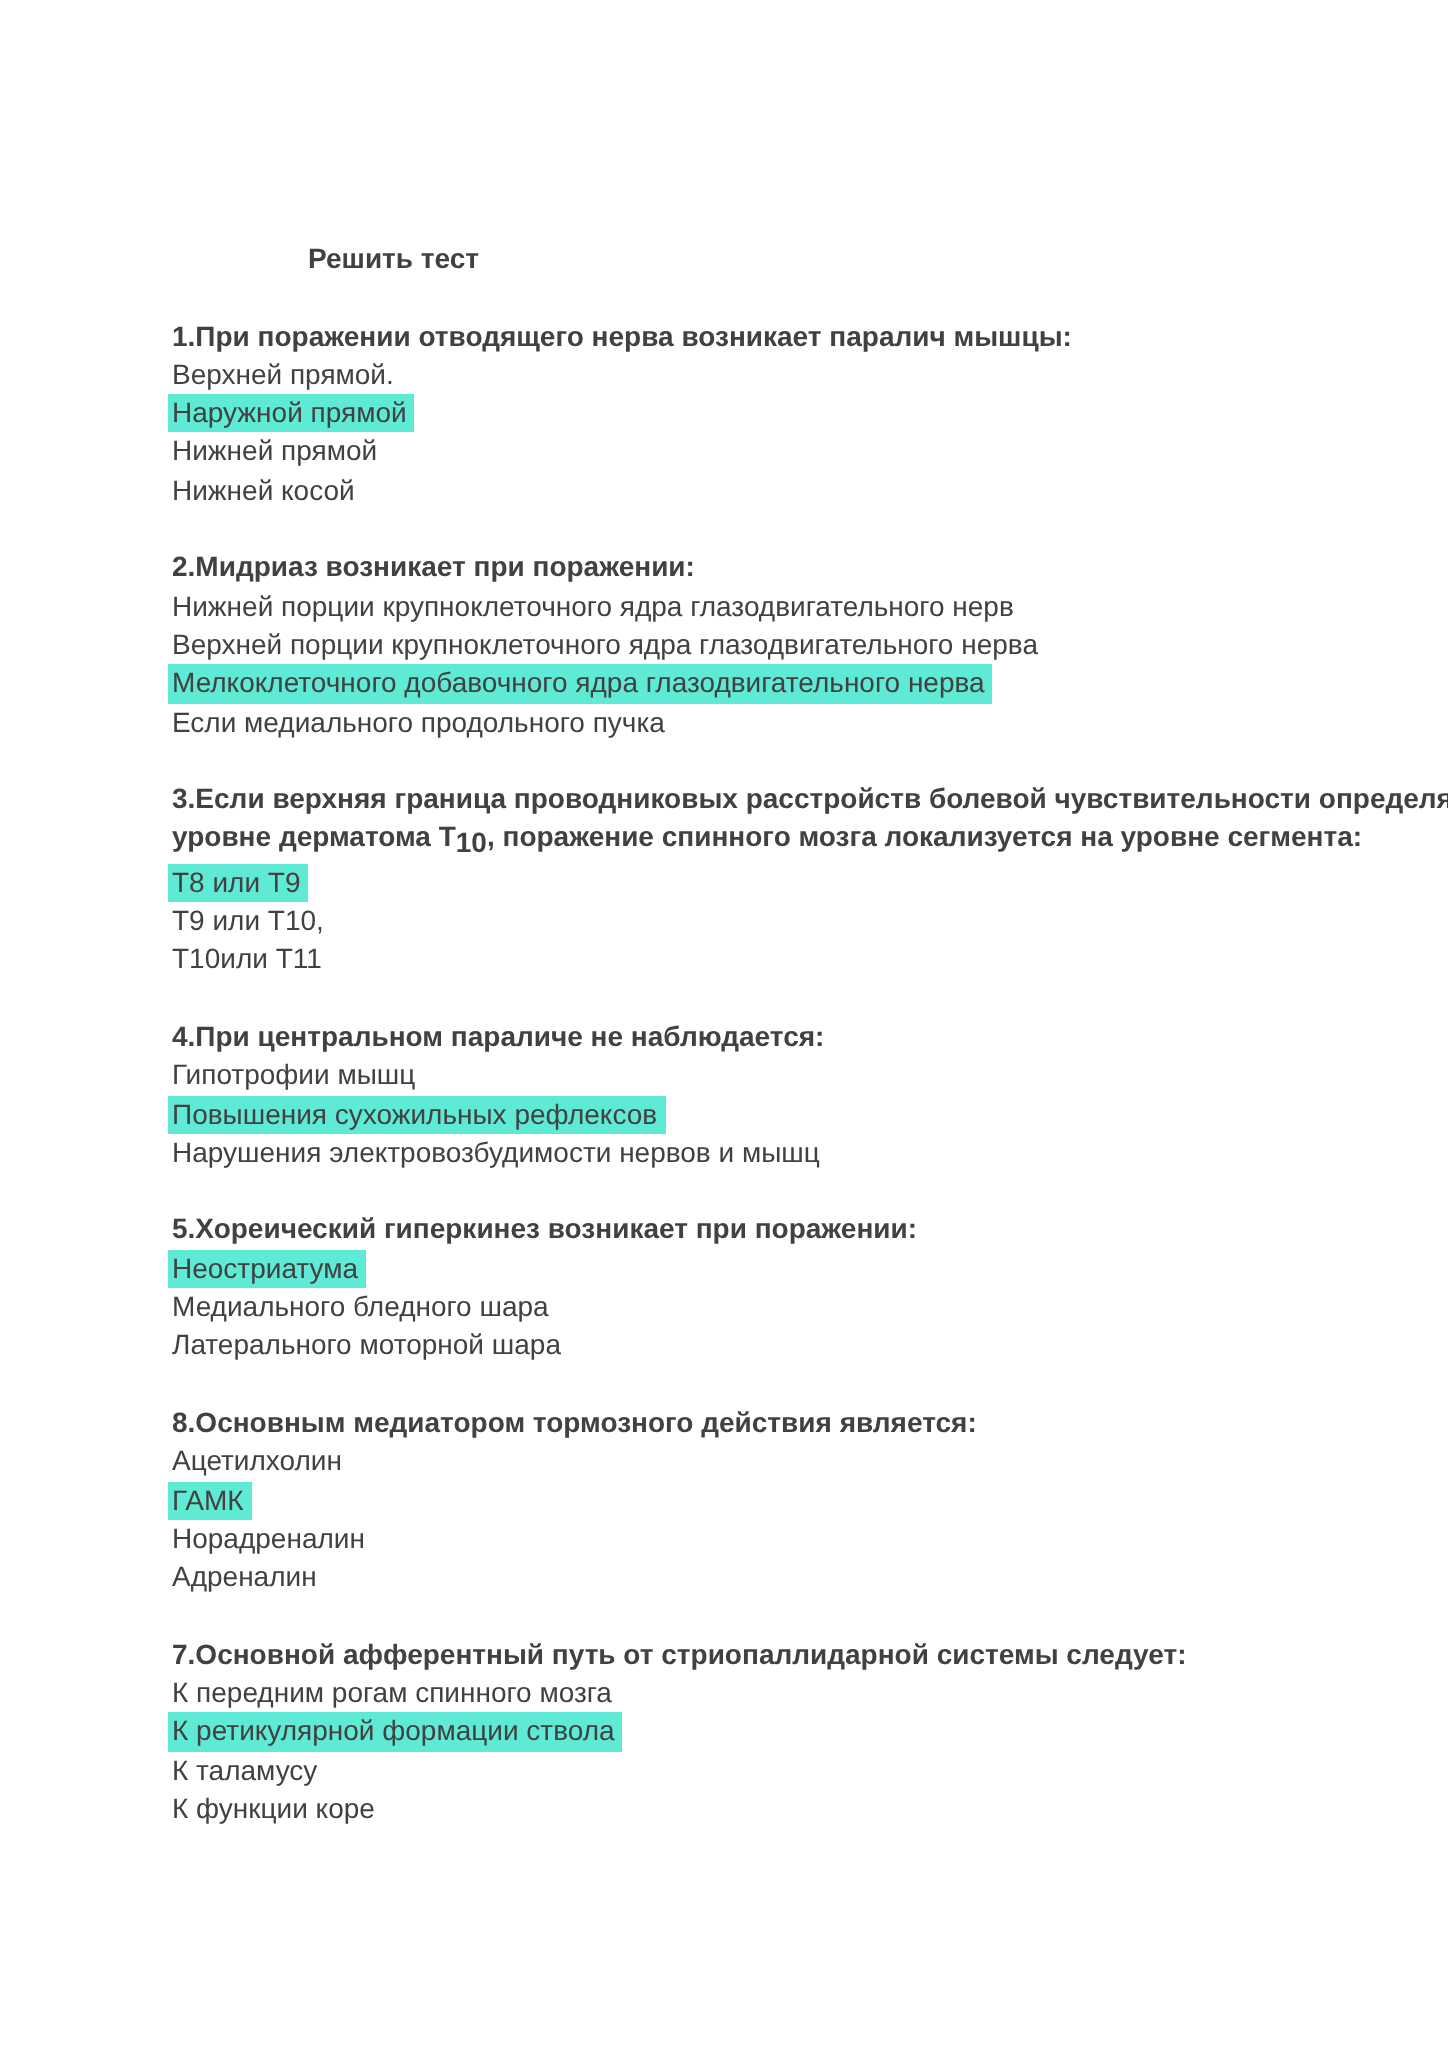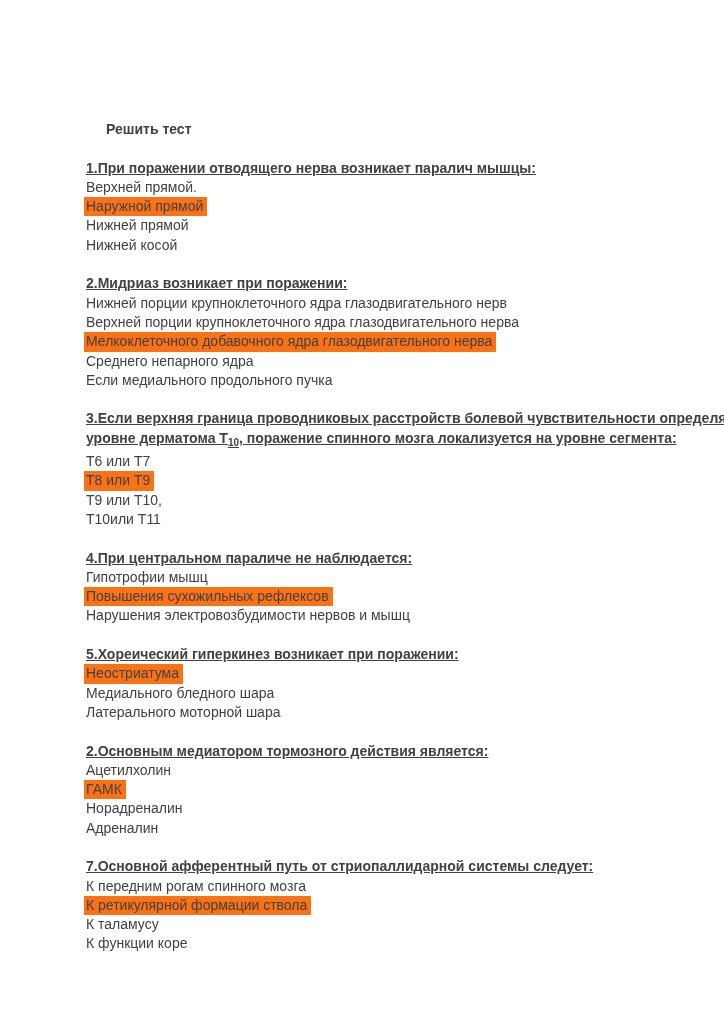--- a/index.html
+++ b/index.html
@@ -15,37 +15,37 @@
     position:absolute;
     left:86px;
     top:120px;
     width:616px;
     font-size:14px;
     line-height:19.3px;
     color:#414141;
   }
   .doc-title{
     font-weight:bold;
-    margin-left:20px;
+    margin-left:68px;
     margin-bottom:19.3px;
   }
   .question-block{margin-bottom:19.3px;}
   .q-title-line{
     font-weight:bold;
     white-space:nowrap;
   }
   .answer-line{white-space:nowrap;}
-  .seg{white-space:pre;text-decoration:underline;}
+  .seg{white-space:pre;}
   .sub{
-    font-size:10px;
+    font-size:14px;
     vertical-align:-3px;
   }
   .hl{
     display:inline-block;
-    background:#f97316;
+    background:#5eead4;
     padding:0 4px 0 2px;
     margin-left:-2px;
   }
 </style>
 </head>
 <body>
 
 <div class="page">
   <div class="content">
     <div class="doc-title">Решить тест</div>
@@ -55,45 +55,43 @@
           <div class="answer-line"><span class="answer-text">Верхней прямой.</span></div>
           <div class="answer-line"><span class="answer-text hl">Наружной прямой</span></div>
           <div class="answer-line"><span class="answer-text">Нижней прямой</span></div>
           <div class="answer-line"><span class="answer-text">Нижней косой</span></div>
         </div>
         <div class="question-block">
           <div class="q-title-line"><span class="seg">2.Мидриаз возникает при поражении:</span></div>
           <div class="answer-line"><span class="answer-text">Нижней порции крупноклеточного ядра глазодвигательного нерв</span></div>
           <div class="answer-line"><span class="answer-text">Верхней порции крупноклеточного ядра глазодвигательного нерва</span></div>
           <div class="answer-line"><span class="answer-text hl">Мелкоклеточного добавочного ядра глазодвигательного нерва</span></div>
-          <div class="answer-line"><span class="answer-text">Среднего непарного ядра</span></div>
           <div class="answer-line"><span class="answer-text">Если медиального продольного пучка</span></div>
         </div>
         <div class="question-block">
           <div class="q-title-line"><span class="seg">3.Если верхняя граница проводниковых расстройств болевой чувствительности определяется на</span></div>
           <div class="q-title-line"><span class="seg">уровне дерматома Т</span><span class="seg sub">10</span><span class="seg">, поражение спинного мозга локализуется на уровне сегмента:</span></div>
-          <div class="answer-line"><span class="answer-text">Т6 или Т7</span></div>
           <div class="answer-line"><span class="answer-text hl">Т8 или Т9</span></div>
           <div class="answer-line"><span class="answer-text">Т9 или Т10,</span></div>
           <div class="answer-line"><span class="answer-text">Т10или Т11</span></div>
         </div>
         <div class="question-block">
           <div class="q-title-line"><span class="seg">4.При центральном параличе не наблюдается:</span></div>
           <div class="answer-line"><span class="answer-text">Гипотрофии мышц</span></div>
           <div class="answer-line"><span class="answer-text hl">Повышения сухожильных рефлексов</span></div>
           <div class="answer-line"><span class="answer-text">Нарушения электровозбудимости нервов и мышц</span></div>
         </div>
         <div class="question-block">
           <div class="q-title-line"><span class="seg">5.Хореический гиперкинез возникает при поражении:</span></div>
           <div class="answer-line"><span class="answer-text hl">Неостриатума</span></div>
           <div class="answer-line"><span class="answer-text">Медиального бледного шара</span></div>
           <div class="answer-line"><span class="answer-text">Латерального моторной шара</span></div>
         </div>
         <div class="question-block">
-          <div class="q-title-line"><span class="seg">2.Основным медиатором тормозного действия является:</span></div>
+          <div class="q-title-line"><span class="seg">8.Основным медиатором тормозного действия является:</span></div>
           <div class="answer-line"><span class="answer-text">Ацетилхолин</span></div>
           <div class="answer-line"><span class="answer-text hl">ГАМК</span></div>
           <div class="answer-line"><span class="answer-text">Норадреналин</span></div>
           <div class="answer-line"><span class="answer-text">Адреналин</span></div>
         </div>
         <div class="question-block">
           <div class="q-title-line"><span class="seg">7.Основной афферентный путь от стриопаллидарной системы следует:</span></div>
           <div class="answer-line"><span class="answer-text">К передним рогам спинного мозга</span></div>
           <div class="answer-line"><span class="answer-text hl">К ретикулярной формации ствола</span></div>
           <div class="answer-line"><span class="answer-text">К таламусу</span></div>

